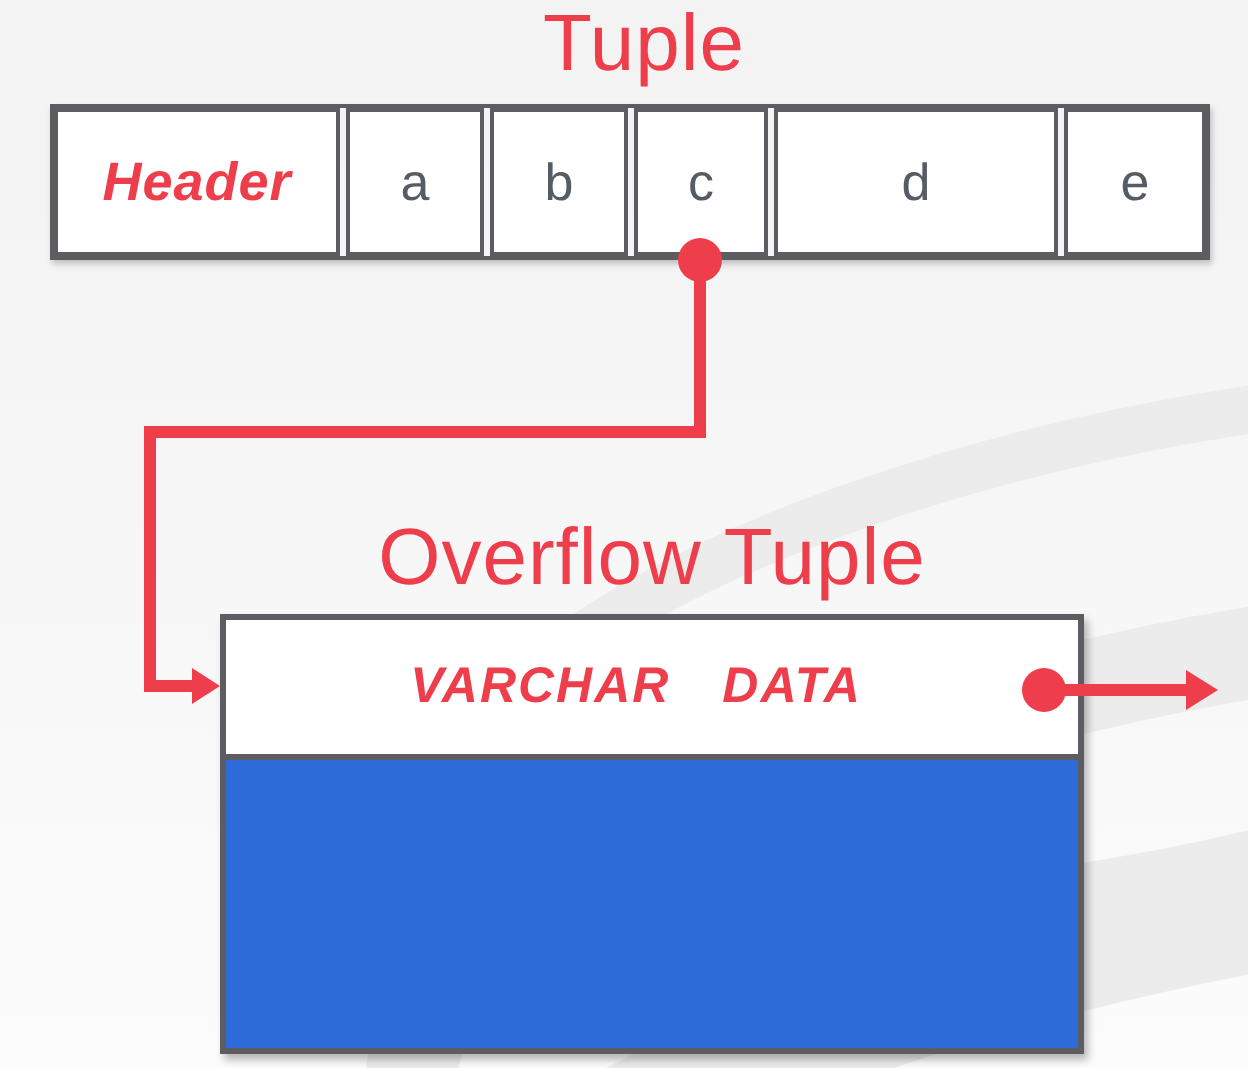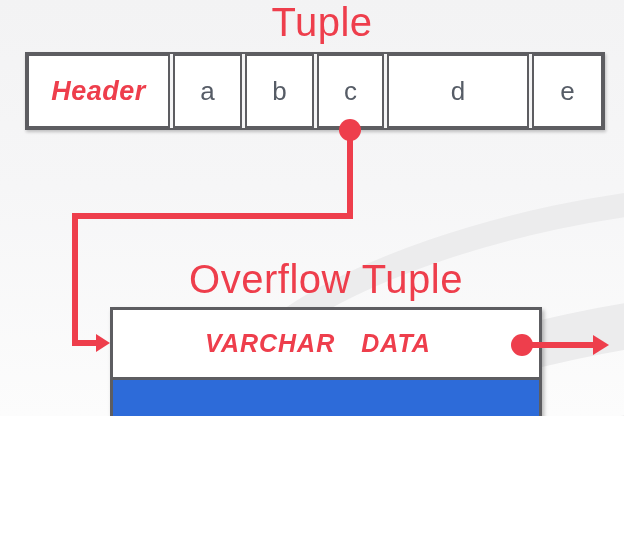--- a/index.html
+++ b/index.html
@@ -8,21 +8,21 @@
     --border-gray:#5D5D61;
     --letter-gray:#565C66;
     --watermark-gray:#ECECED;
     --bg-top:#F3F3F4;
     --bg-bottom:#FCFCFC;
   }
   html,body{margin:0;padding:0;}
   body{font-family:"Liberation Sans", sans-serif;}
   .stage{
     position:relative;
-    width:624px;height:416px;
+    width:624px;height:534px;
     overflow:hidden;
     background:linear-gradient(180deg,var(--bg-top) 0%, #F6F6F7 45%, var(--bg-bottom) 100%);
   }
   .watermark{position:absolute;left:0;top:0;width:624px;height:534px;z-index:0;}
 
   
   .diagram-title{
     position:absolute;z-index:2;
     font-size:40px;font-weight:300;line-height:1.1;
     color:var(--red);text-align:center;letter-spacing:0.5px;

